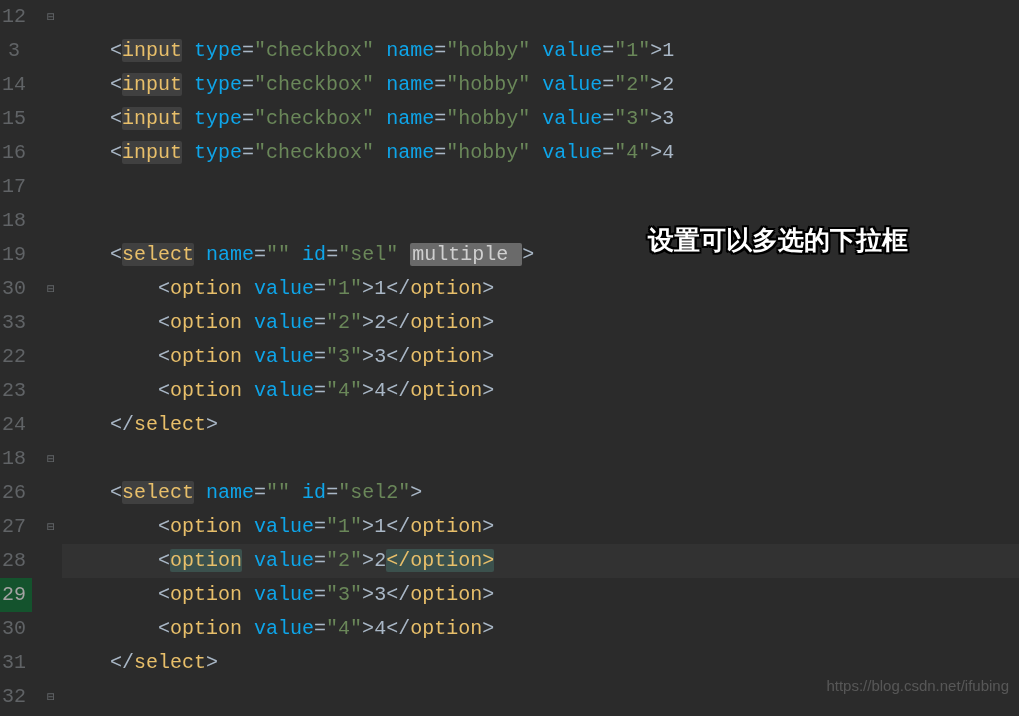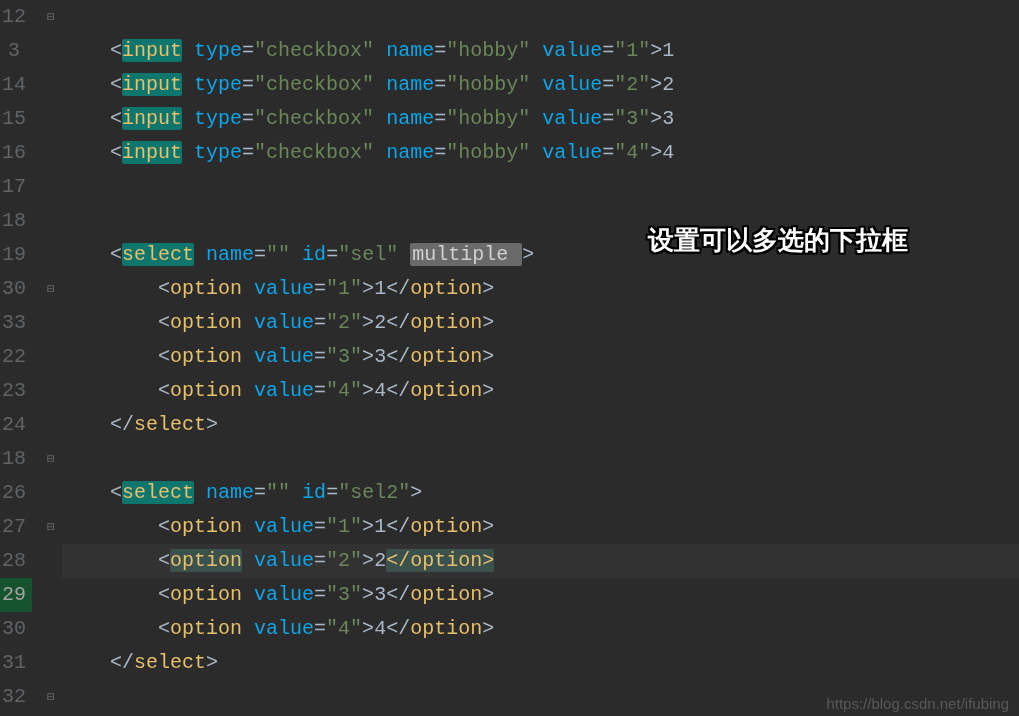--- a/index.html
+++ b/index.html
@@ -64,21 +64,21 @@
   .fold-mark.close::before { content: "⊟"; }
 
   
   .p  { color: #a9b7c6; } 
   .t  { color: #e8bf6a; } 
   .a  { color: #0ea5e9; } 
   .eq { color: #a9b7c6; }
   .s  { color: #6a8759; } 
   .tx { color: #a9b7c6; } 
   .hl-tag {
-    background: #0f766e;
+    background: #404040;
     color: #e8bf6a;
     border-radius: 2px;
   }
   .hl-attr {
     background: #6a6a6a;
     color: #d0d0d0;
     padding: 0 2px;
     border-radius: 2px;
     text-align: center;
   }
@@ -97,21 +97,21 @@
     text-shadow:
       -2px -2px 0 #000, 2px -2px 0 #000,
       -2px  2px 0 #000, 2px  2px 0 #000,
       -2px 0 0 #000, 2px 0 0 #000,
       0 -2px 0 #000, 0 2px 0 #000;
     pointer-events: none;
   }
   .watermark {
     position: absolute;
     right: 10px;
-    bottom: 4px;
+    bottom: 22px;
     color: rgba(200,200,200,0.28);
     font-family: Arial, sans-serif;
     font-size: 15px;
     pointer-events: none;
   }
 </style>
 </head>
 <body>
 
 <div class="editor">

